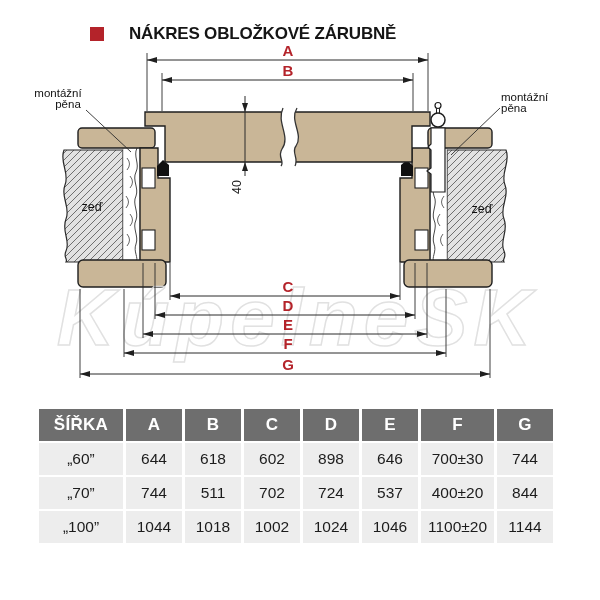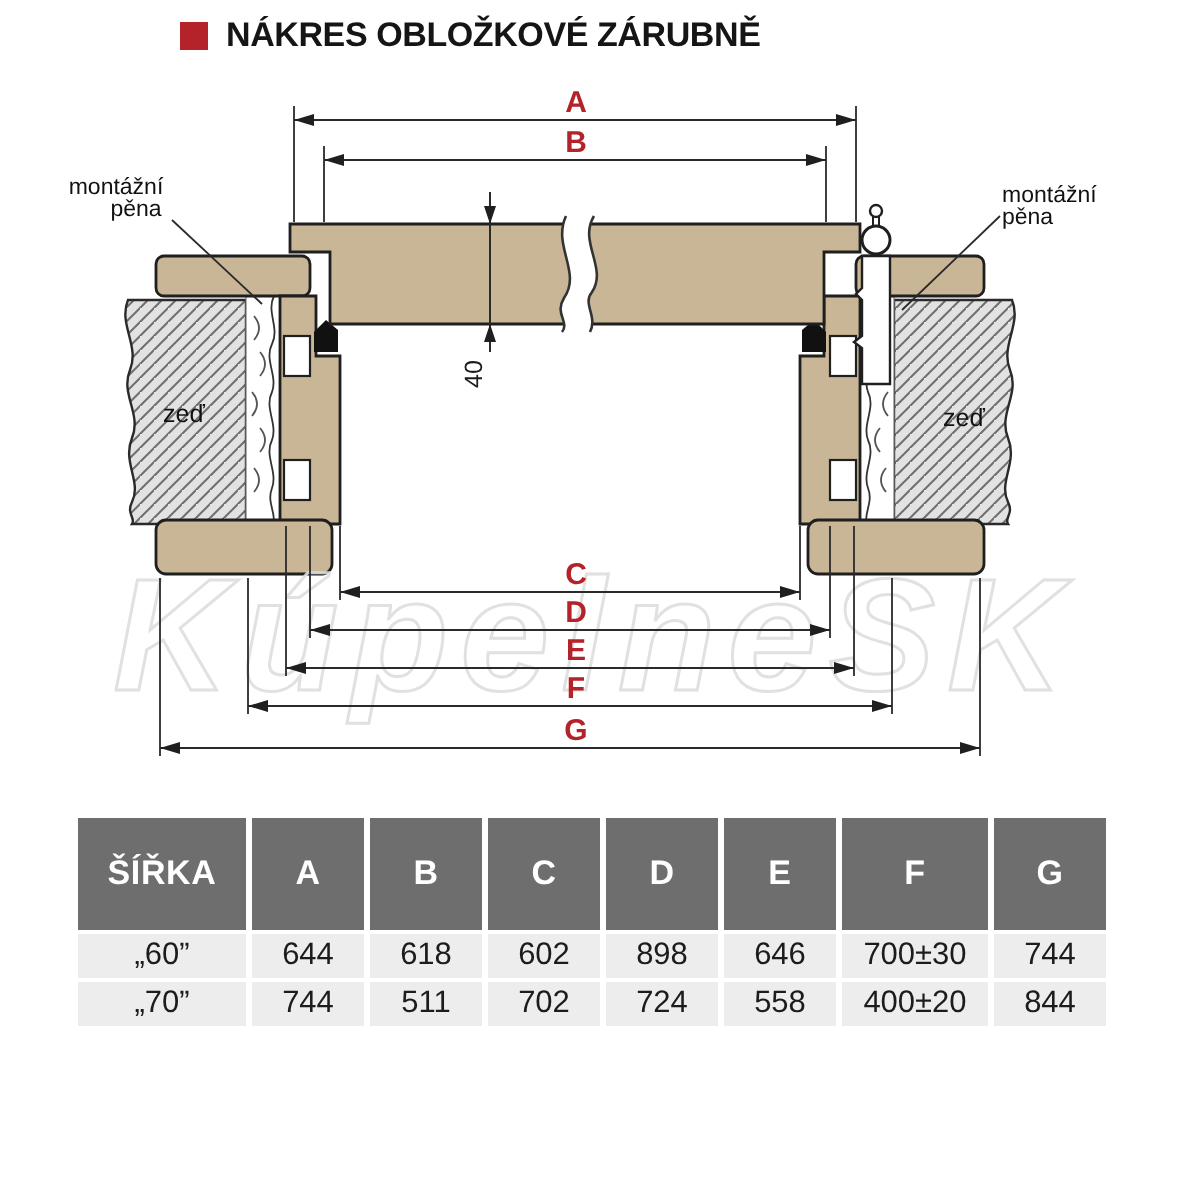--- a/index.html
+++ b/index.html
@@ -2,34 +2,34 @@
 <html><head>
 <meta charset="utf-8">
 <style>
   html,body{margin:0;padding:0;}
   body{
     width:600px;height:600px;background:#ffffff;position:relative;overflow:hidden;
     font-family:"Liberation Sans",sans-serif;
   }
   .title-row{position:absolute;top:8px;left:90px;display:flex;align-items:center;gap:9px;}
   .bullet{width:14px;height:14px;background:#b4232a;flex:0 0 auto;}
-  .page-title{margin:0;font-size:17px;font-weight:800;letter-spacing:-0.2px;color:#151515;white-space:nowrap;}
+  .page-title{margin:16px;font-size:17px;font-weight:800;letter-spacing:-0.2px;color:#151515;white-space:nowrap;}
   svg.diagram{position:absolute;top:30px;left:0;}
   svg.diagram text{font-family:"Liberation Sans",sans-serif;}
   .dim-letter{font-size:15px;font-weight:bold;fill:#b4232a;text-anchor:middle;}
   .anno{font-size:11.5px;fill:#111;}
   .wall-text{font-size:12.5px;fill:#111;text-anchor:middle;}
   .thin{stroke:#2a2a2a;stroke-width:1;fill:none;}
   .ext{stroke:#2a2a2a;stroke-width:0.9;fill:none;}
   .arrow{fill:#1f1f1f;stroke:none;}
   .tan{fill:#c9b697;stroke:#1f1f1f;stroke-width:1.4;}
   .white-part{fill:#ffffff;stroke:#1f1f1f;stroke-width:1.1;}
   .spec-table{position:absolute;top:407px;left:36px;border-collapse:separate;border-spacing:3px 2px;table-layout:fixed;}
-  .spec-table th{background:#6e6e6e;color:#ffffff;font-size:17px;font-weight:700;height:56px;text-align:center;padding:0;letter-spacing:0.3px;}
-  .spec-table td{background:#ededed;color:#1c1c1c;font-size:15.5px;height:22px;text-align:center;padding:0;}
+  .spec-table th{background:#6e6e6e;color:#ffffff;font-size:17px;font-weight:700;height:32px;text-align:center;padding:0;letter-spacing:0.3px;}
+  .spec-table td{background:#ededed;color:#1c1c1c;font-size:15.5px;height:32px;text-align:center;padding:0;}
 </style>
 </head>
 <body>
 
 <div class="title-row">
   <div class="bullet"></div>
   <h1 class="page-title">NÁKRES OBLOŽKOVÉ ZÁRUBNĚ</h1>
 </div>
 
 <svg class="diagram" width="600" height="375" viewBox="0 30 600 375" xmlns="http://www.w3.org/2000/svg">
@@ -184,18 +184,28 @@
       <td>646</td>
       <td>700±30</td>
       <td>744</td>
     </tr>
     <tr>
       <td>„70”</td>
       <td>744</td>
       <td>511</td>
       <td>702</td>
       <td>724</td>
-      <td>558</td>
+      <td>537</td>
       <td>400±20</td>
       <td>844</td>
     </tr>
+    <tr>
+      <td>„100”</td>
+      <td>1044</td>
+      <td>1018</td>
+      <td>1002</td>
+      <td>1024</td>
+      <td>1046</td>
+      <td>1100±20</td>
+      <td>1144</td>
+    </tr>
   </tbody>
 </table>
 
 </body></html>

